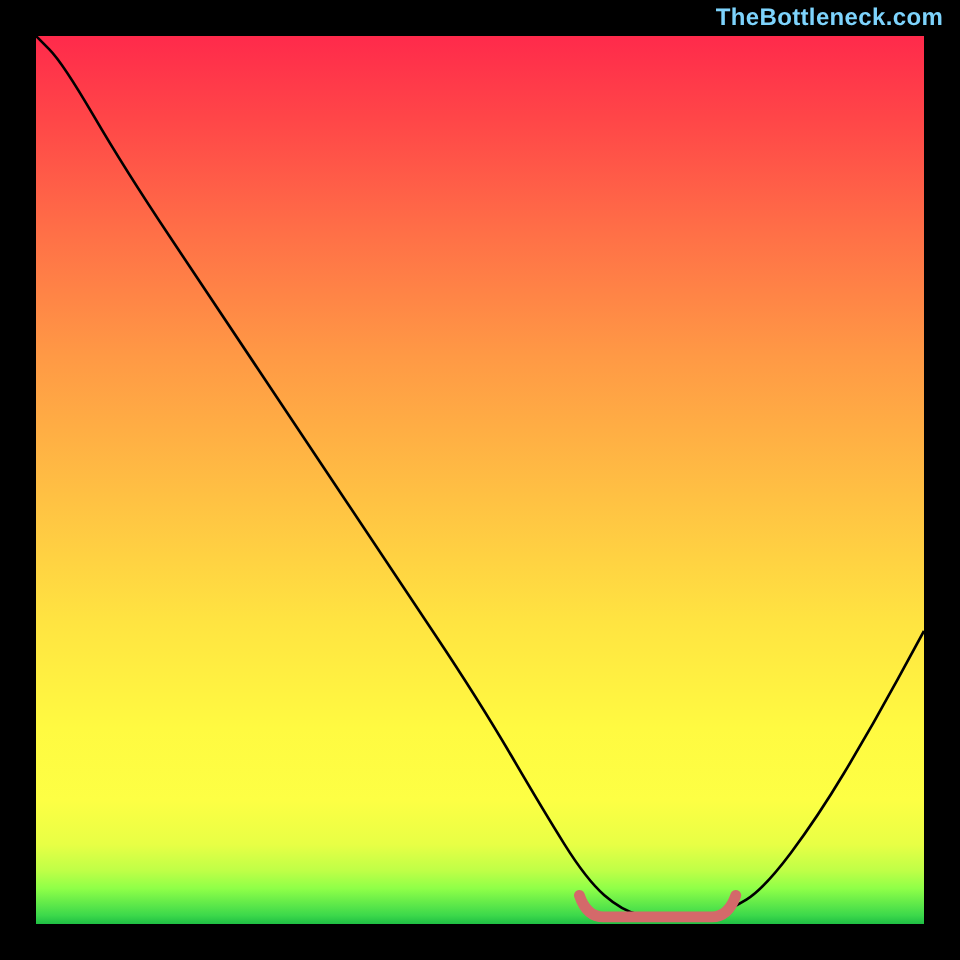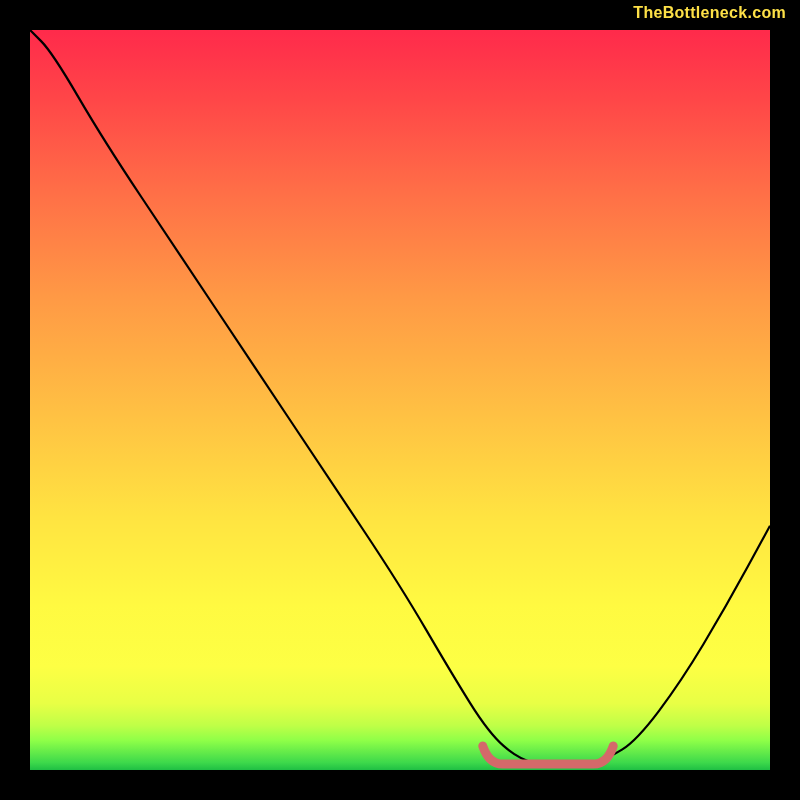--- a/index.html
+++ b/index.html
@@ -14,22 +14,22 @@
   .frame {
     position: relative;
     width: 800px;
     height: 800px;
     background: #000;
   }
   .watermark {
     position: absolute;
     top: 4px;
     right: 14px;
-    color: #fde047;
-    font-size: 16px;
+    color: #7dd3fc;
+    font-size: 20px;
     font-weight: bold;
     letter-spacing: 0.3px;
     z-index: 10;
   }
   .plot {
     position: absolute;
     left: 30px;
     top: 30px;
     width: 740px;
     height: 740px;

